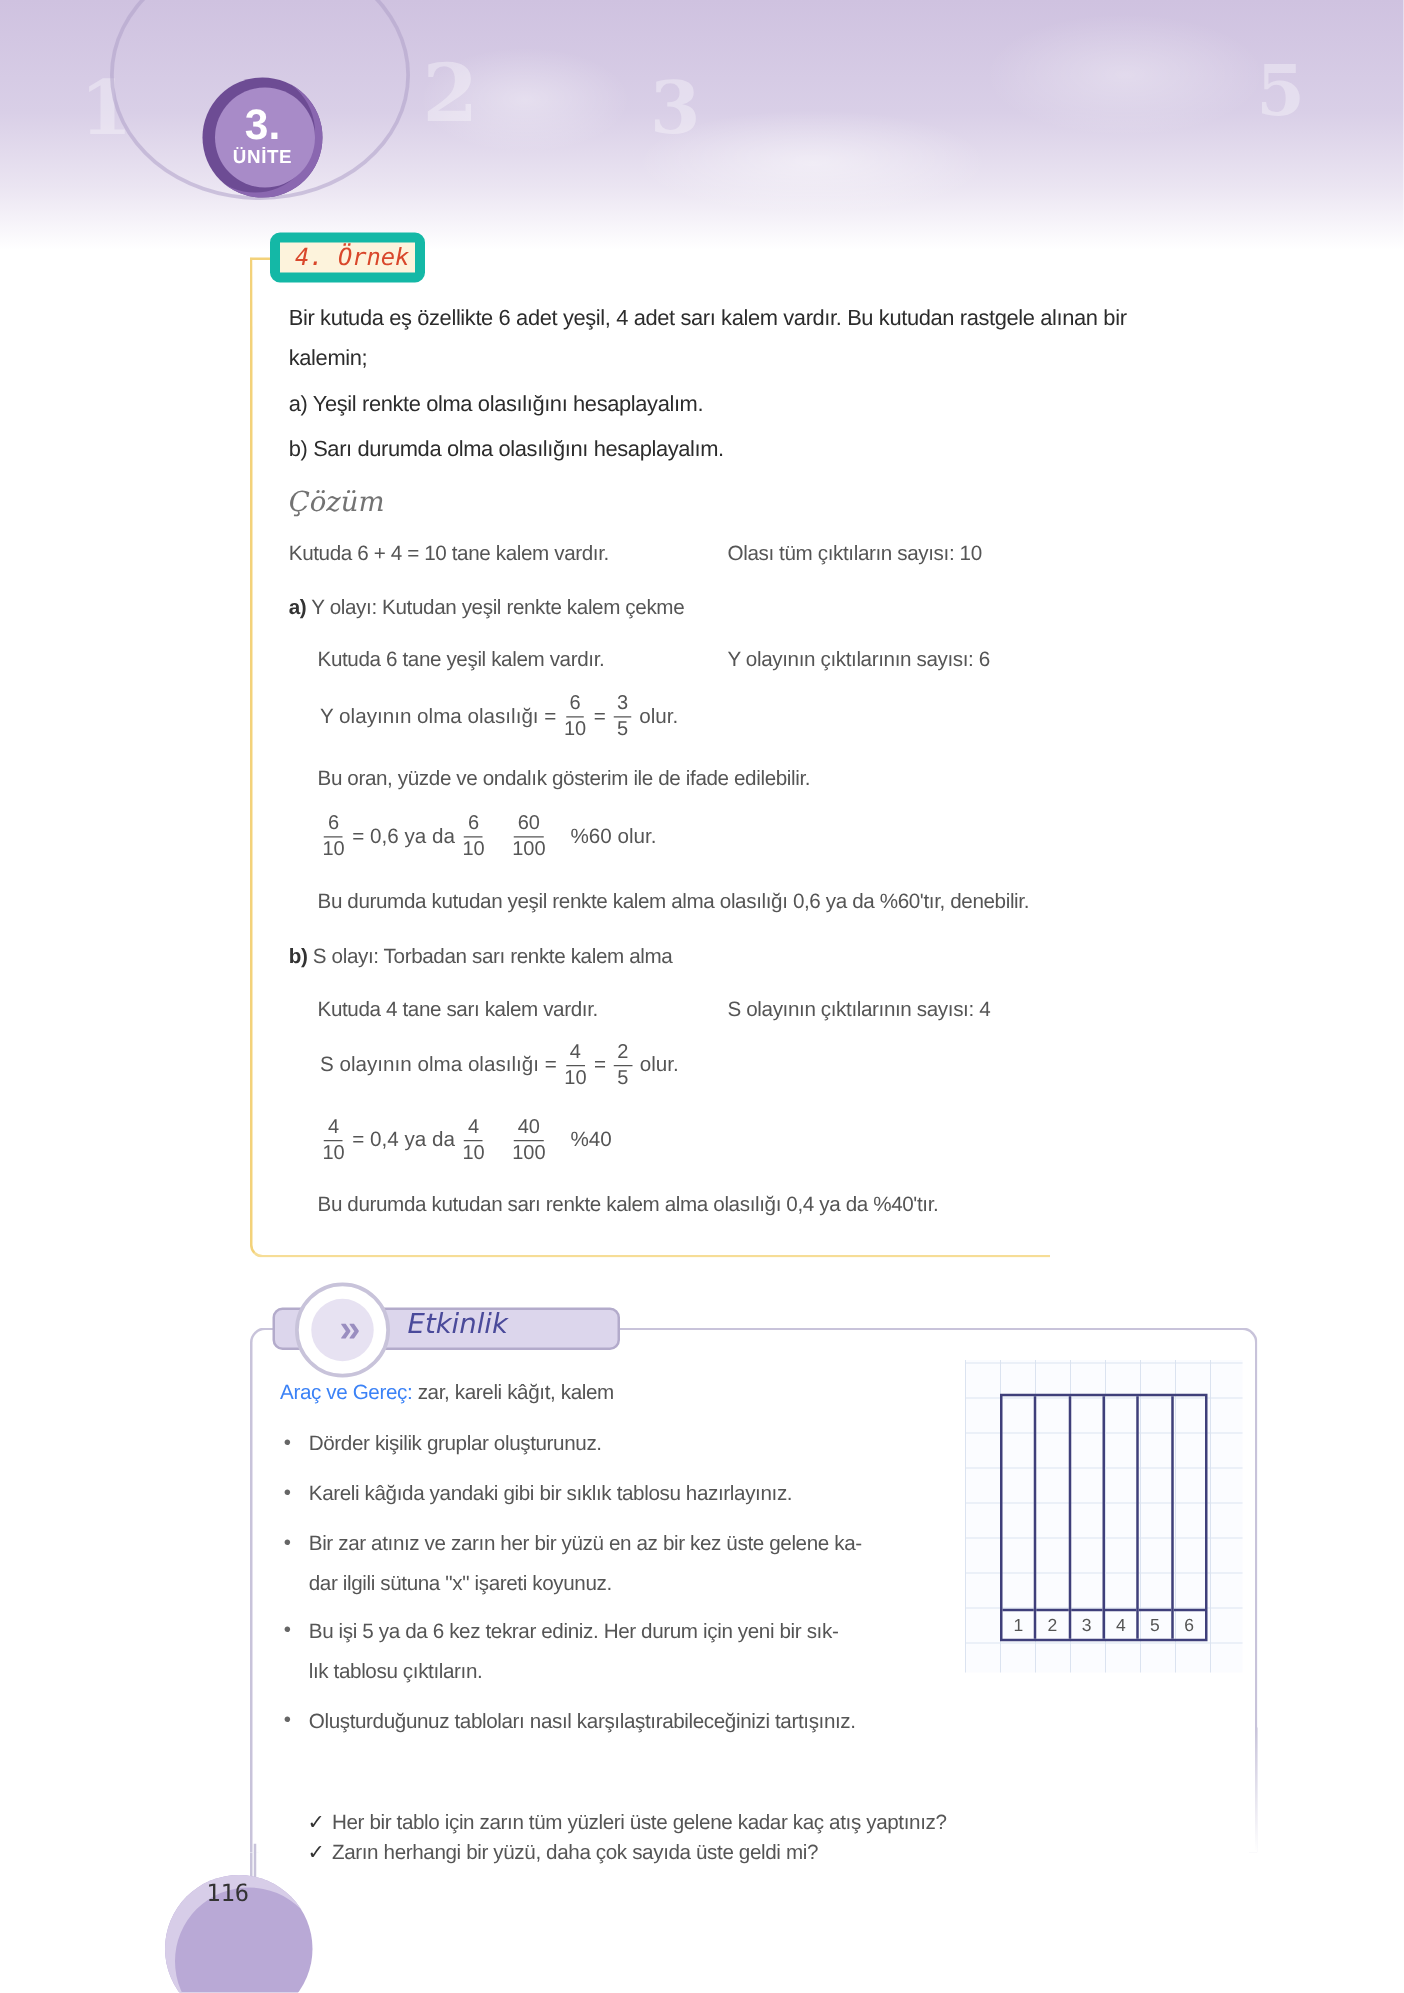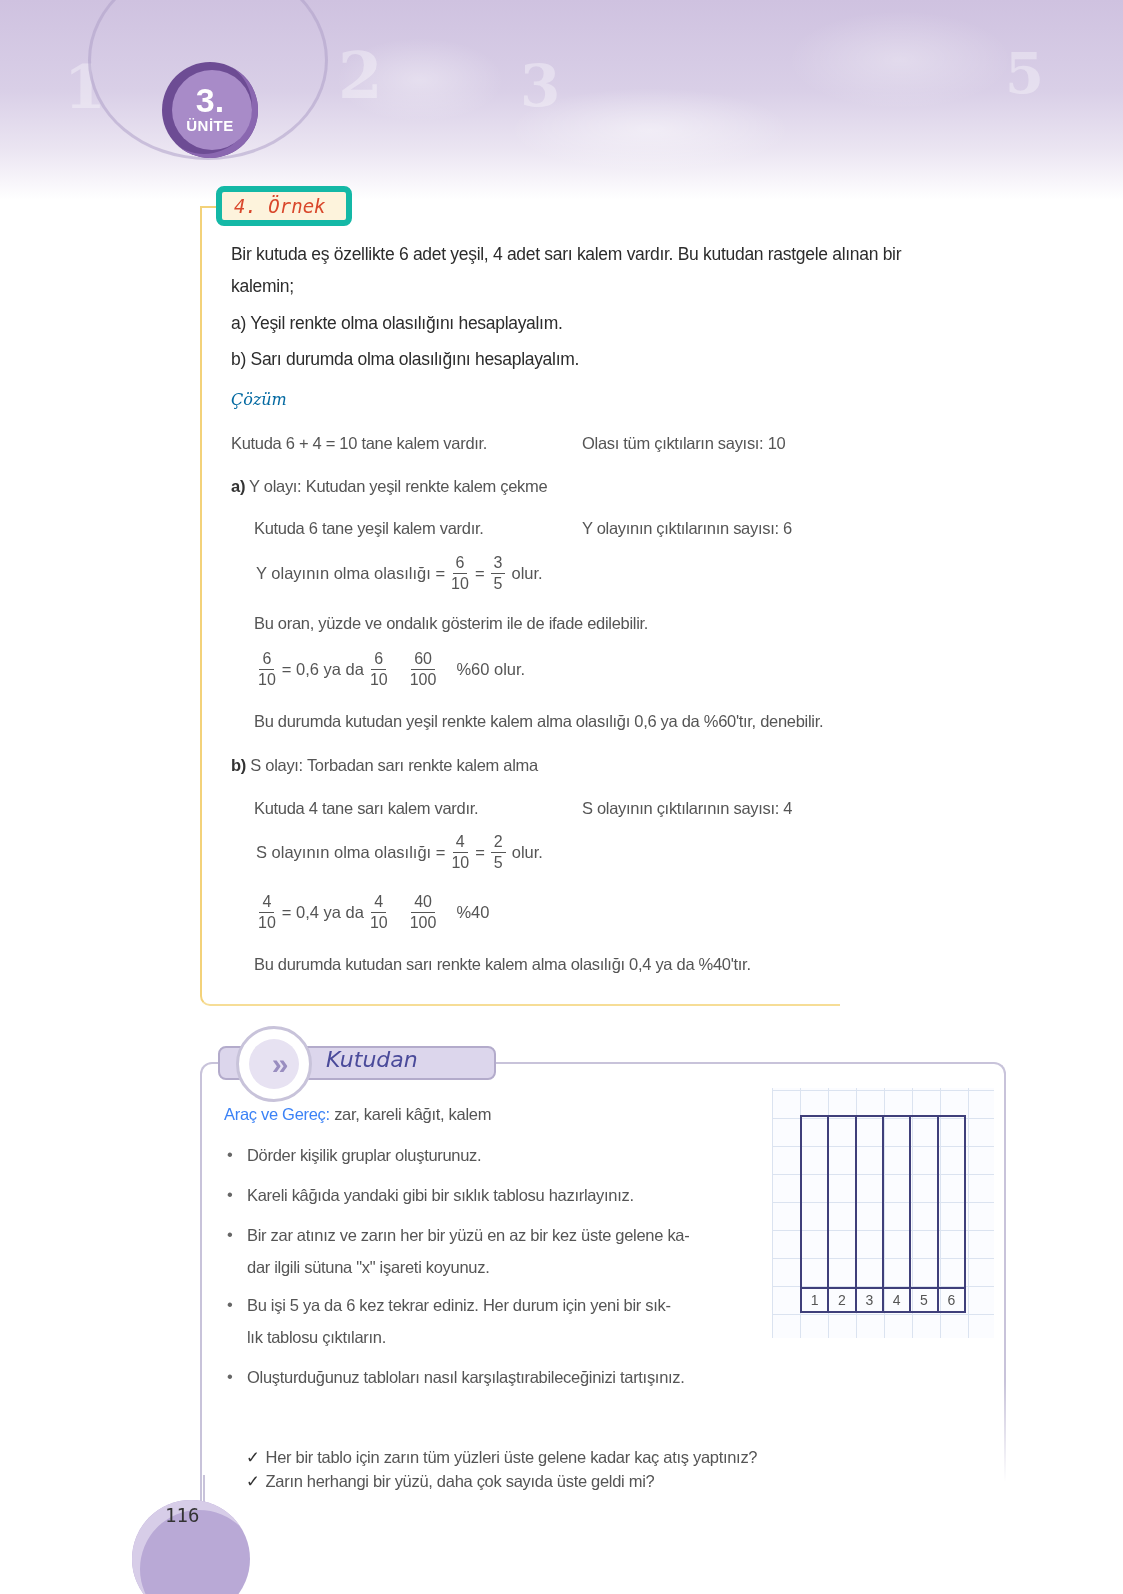--- a/index.html
+++ b/index.html
@@ -38,29 +38,29 @@
   
   .example-frame {
     position: absolute; left: 200px; top: 206px; width: 640px; height: 800px;
     border-left: 2px solid #f3d27a; border-bottom: 2px solid #f6dd96;
     border-bottom-left-radius: 10px;
   }
   .example-frame::before {
     content: ""; position: absolute; left: -2px; top: 0; width: 16px; height: 2px; background: #f3d27a;
   }
   .example-tab {
-    position: absolute; left: 216px; top: 186px; width: 136px; height: 40px;
-    background: #fdf3dc; border: 6px solid #14b8a6; border-radius: 8px;
+    position: absolute; left: 216px; top: 186px; width: 124px; height: 40px;
+    background: #fdf3dc; border: 8px solid #14b8a6; border-radius: 8px;
     display: flex; align-items: center; padding-left: 12px;
   }
   .example-tab span { color: #d9472b; font-family: "DejaVu Sans Mono", monospace; font-style: italic; font-size: 19px; }
 
   .text { position: absolute; font-size: 17px; color: #333; white-space: nowrap; letter-spacing: -0.3px; }
   .q { color: #2c2c2c; font-weight: normal; font-size: 17.5px; }
-  .sol-title { position: absolute; left: 231px; top: 390px; color: #0369a1; font-style: italic; font-family: "DejaVu Serif", serif; font-size: 16px; }
+  .sol-title { position: absolute; left: 231px; top: 390px; color: #737373; font-style: italic; font-family: "DejaVu Serif", serif; font-size: 22px; }
   .b { color: #444; }
   .lg { color: #555; font-size: 16.5px; }
 
   .frac { display: inline-flex; flex-direction: column; align-items: center; vertical-align: middle; margin: 0 4px; font-size: 16px; line-height: 18px; color: #555; }
   .frac .num { padding: 0 3px 1px; border-bottom: 1.5px solid #555; }
   .frac .den { padding-top: 1px; }
   .row { position: absolute; display: flex; align-items: center; font-size: 16.5px; color: #555; white-space: nowrap; }
   .row .t { margin: 0 2px; text-align: right; }
 
   
@@ -233,21 +233,21 @@
 
 <div class="text lg" style="left:254px;top:955px;">Bu durumda kutudan sarı renkte kalem alma olasılığı 0,4 ya da %40'tır.</div>
 
 <div class="activity-frame">
     <div class="fade"></div>
   </div>
 <div class="activity-tab"></div>
 <div class="activity-circle">
   <div class="arrow">»</div>
 </div>
-<div class="activity-tab-label">Kutudan</div>
+<div class="activity-tab-label">Etkinlik</div>
 
 <div class="text lg" style="left:224px;top:1105px;">
   <span style="color:#3b82f6;">Araç ve Gereç:</span><span> zar, kareli kâğıt, kalem</span>
 </div>
 
 <div class="bullet" style="left:247px;top:1146px;"><span class="dot">•</span><span>Dörder kişilik gruplar oluşturunuz.</span></div>
 <div class="bullet" style="left:247px;top:1186px;"><span class="dot">•</span><span>Kareli kâğıda yandaki gibi bir sıklık tablosu hazırlayınız.</span></div>
 <div class="bullet" style="left:247px;top:1226px;"><span class="dot">•</span><span>Bir zar atınız ve zarın her bir yüzü en az bir kez üste gelene ka-</span></div>
 <div class="bullet" style="left:247px;top:1258px;">dar ilgili sütuna "x" işareti koyunuz.</div>
 <div class="bullet" style="left:247px;top:1296px;"><span class="dot">•</span><span>Bu işi 5 ya da 6 kez tekrar ediniz. Her durum için yeni bir sık-</span></div>

